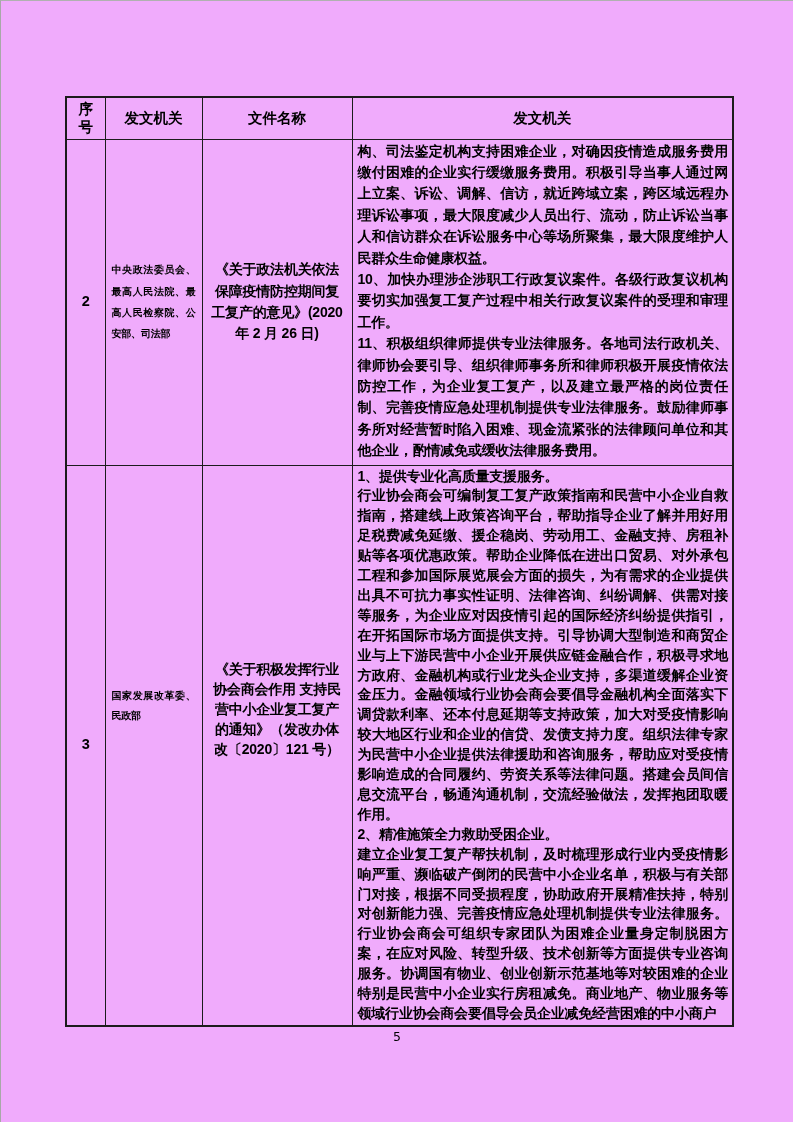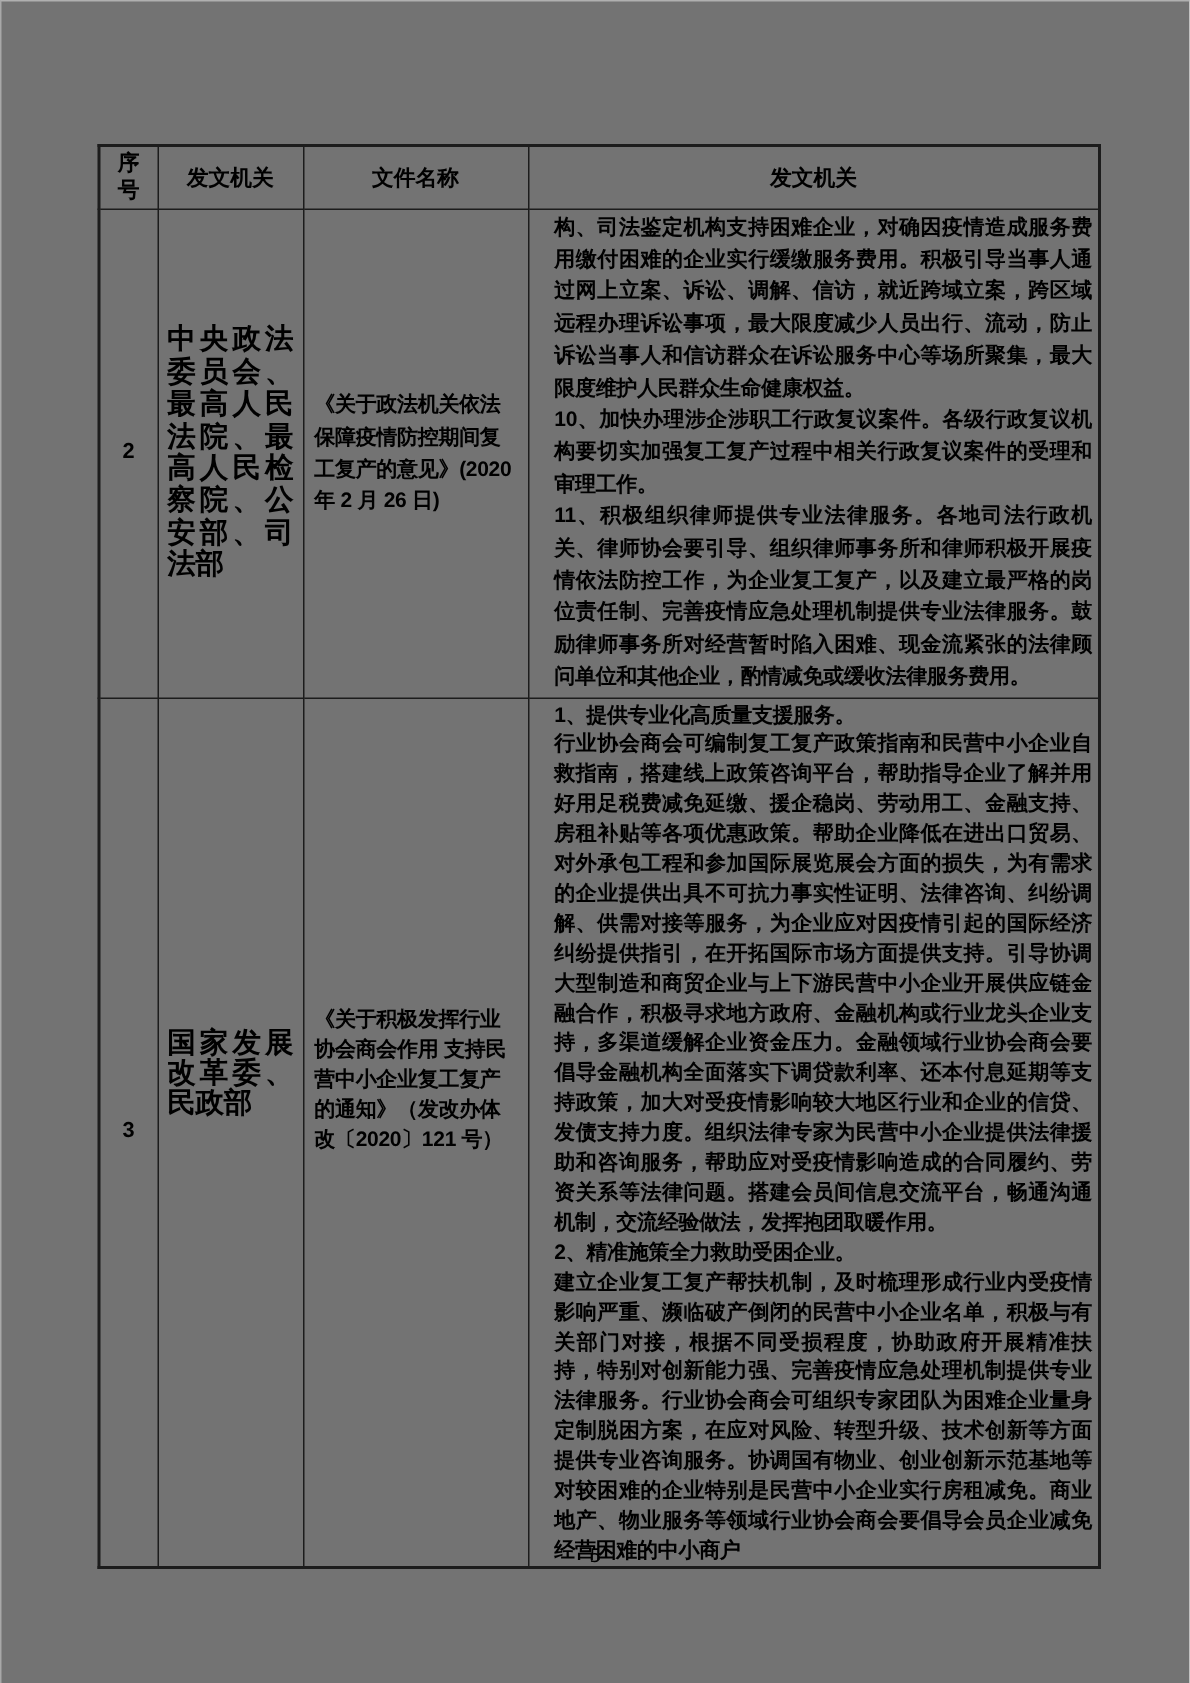--- a/index.html
+++ b/index.html
@@ -5,21 +5,21 @@
   html, body {
     margin: 0;
     padding: 0;
     background: #ffffff;
     font-family: "Liberation Sans", sans-serif;
   }
   .page {
     position: relative;
     width: 793px;
     height: 1122px;
-    background: #737373;
+    background: #f0abfc;
     border-top: 1px solid #b0b0b0;
     border-left: 1px solid #a8a8a8;
     box-sizing: border-box;
     overflow: hidden;
     color: #000;
   }
   table.doc-table {
     position: absolute;
     left: 64px;
     top: 95px;
@@ -55,37 +55,37 @@
   td.cell-index {
     text-align: center;
     vertical-align: middle;
     font-size: 14.5px;
   }
   td.cell-agency {
     vertical-align: middle;
     text-align: justify;
     text-justify: inter-ideograph;
     padding: 2px 6px;
-    font-size: 19px;
+    font-size: 10px;
     letter-spacing: -0.2px;
   }
   td.cell-doc {
     vertical-align: middle;
-    text-align: left;
+    text-align: center;
     padding: 10px 7px;
     font-size: 14px;
     letter-spacing: -0.2px;
   }
   tr.row-3 td.cell-agency,
   tr.row-3 td.cell-doc { padding-bottom: 80px; }
   td.cell-content {
     vertical-align: top;
     text-align: justify;
     text-justify: inter-ideograph;
-    padding: 1px 4px 0 17px;
+    padding: 1px 4px 0 5px;
     font-size: 14px;
     letter-spacing: -0.2px;
     overflow: hidden;
   }
   td.cell-content p {
     margin: 0;
     padding: 0;
   }
   .page-number {
     position: absolute;

